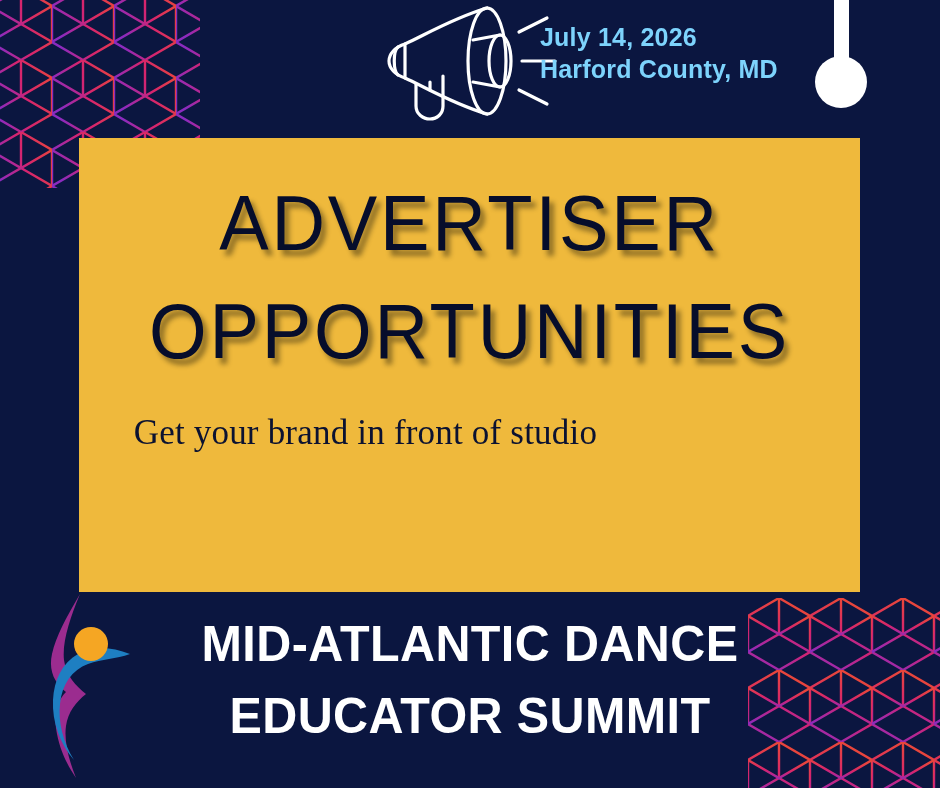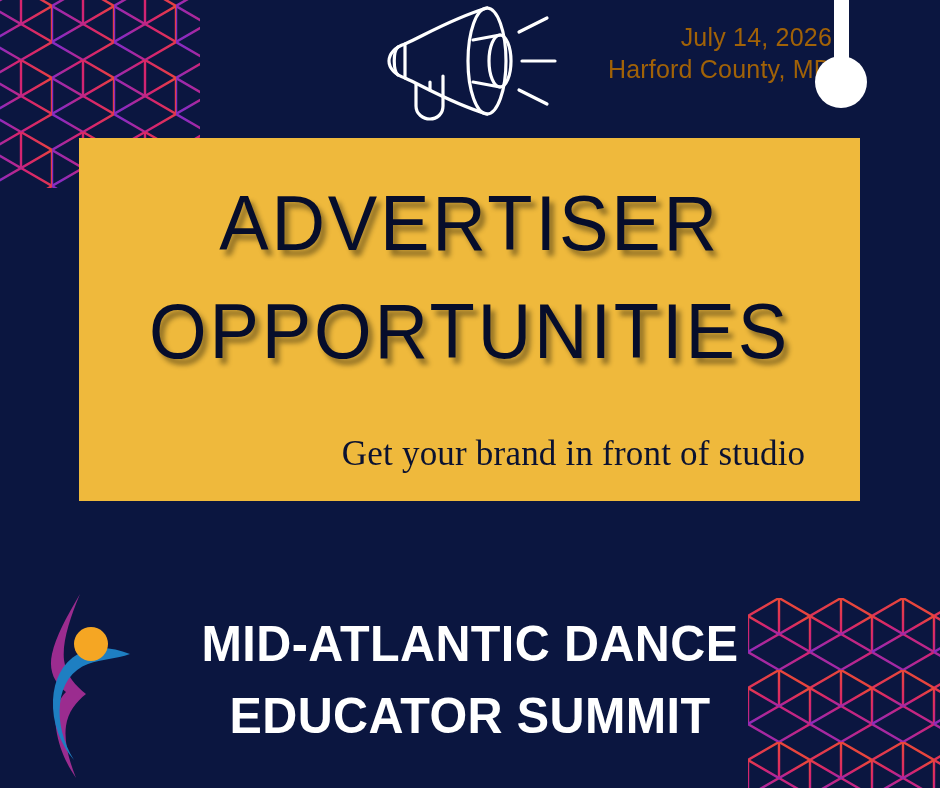--- a/index.html
+++ b/index.html
@@ -47,23 +47,23 @@
     left: 383px;
     top: 4px;
     width: 180px;
     height: 120px;
   }
   #event-meta {
     position: absolute;
     left: 540px;
     top: 22px;
     width: 292px;
-    text-align: right;
-    color: #a16207;
-    font-weight: normal;
+    text-align: left;
+    color: #7dd3fc;
+    font-weight: bold;
     font-size: 25px;
     line-height: 1.26;
     letter-spacing: 0.2px;
   }
   #event-meta div { white-space: nowrap; }
 
   #pin-mark {
     position: absolute;
     left: 815px;
     top: -26px;
@@ -87,21 +87,21 @@
     border-radius: 50%;
     background: #ffffff;
   }
 
   
   #offer-card {
     position: absolute;
     left: 79px;
     top: 138px;
     width: 781px;
-    height: 363px;
+    height: 454px;
     background: #EFB93C;
     display: flex;
     flex-direction: column;
     align-items: center;
     justify-content: flex-start;
   }
   #headline {
     margin-top: 32px;
     width: 100%;
     text-align: center;
@@ -110,23 +110,23 @@
     font-weight: 300;
     font-size: 78px;
     line-height: 1.38;
     letter-spacing: 3px;
     text-shadow: 5px 6px 5px rgba(20, 16, 8, 0.42);
     transform: scaleX(0.95);
   }
   #headline .hl-line { display: block; }
 
   #subheadline {
-    margin-top: 44px;
+    margin-top: 23px;
     width: 86%;
-    text-align: right;
+    text-align: left;
     color: #0B1231;
     font-family: "Liberation Serif", "DejaVu Serif", serif;
     font-weight: 400;
     font-size: 35px;
     line-height: 1.42;
     letter-spacing: 0.2px;
   }
   #subheadline .sub-line { display: block; }
 
   

